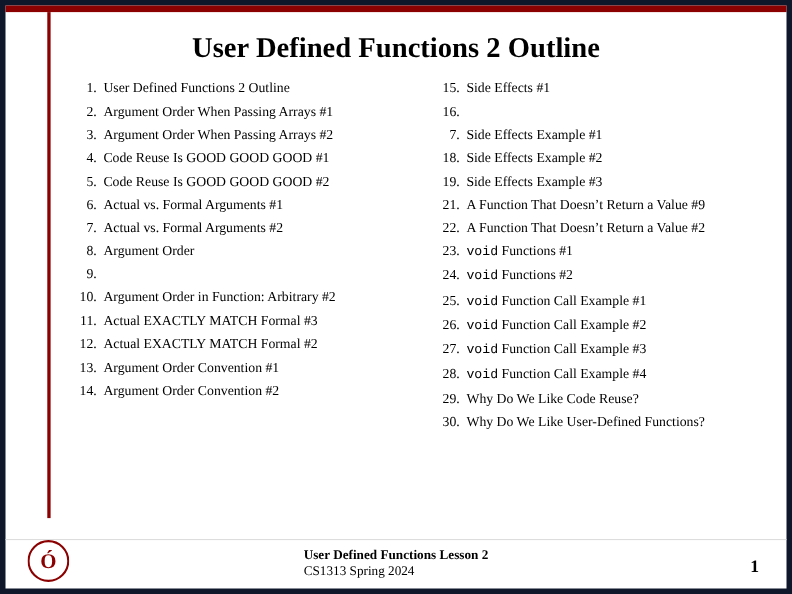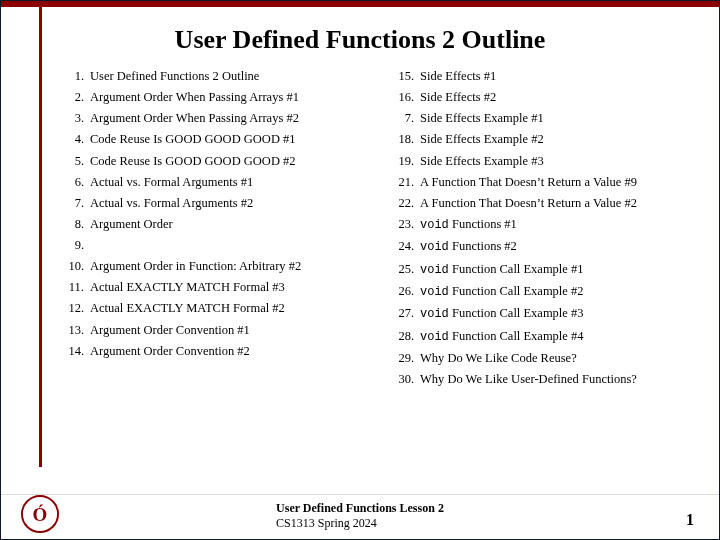--- a/index.html
+++ b/index.html
@@ -11,21 +11,21 @@
       font-family: 'Times New Roman', Times, serif;
       font-size: 13px;
       color: #000;
       overflow: hidden;
     }
 
     .slide {
       width: 720px;
       height: 540px;
       background: #fff;
-      border: 1px solid #0f172a;
+      border: 5px solid #0f172a;
       display: flex;
       flex-direction: column;
       position: relative;
     }
 
     .top-bar {
       height: 6px;
       background: #8B0000;
       width: 100%;
     }
@@ -193,21 +193,20 @@
           <span class="item-text">Argument Order Convention #2</span>
         </div>
       </div>
     <div class="col col-right" id="right-col">
         <div class="outline-item">
           <span class="item-num">15.</span>
           <span class="item-text">Side Effects #1</span>
         </div>
         <div class="outline-item">
           <span class="item-num">16.</span>
-          <span class="item-text">Side Effects #2</span>
         </div>
         <div class="outline-item">
           <span class="item-num">7.</span>
           <span class="item-text">Side Effects Example #1</span>
         </div>
         <div class="outline-item">
           <span class="item-num">18.</span>
           <span class="item-text">Side Effects Example #2</span>
         </div>
         <div class="outline-item">

